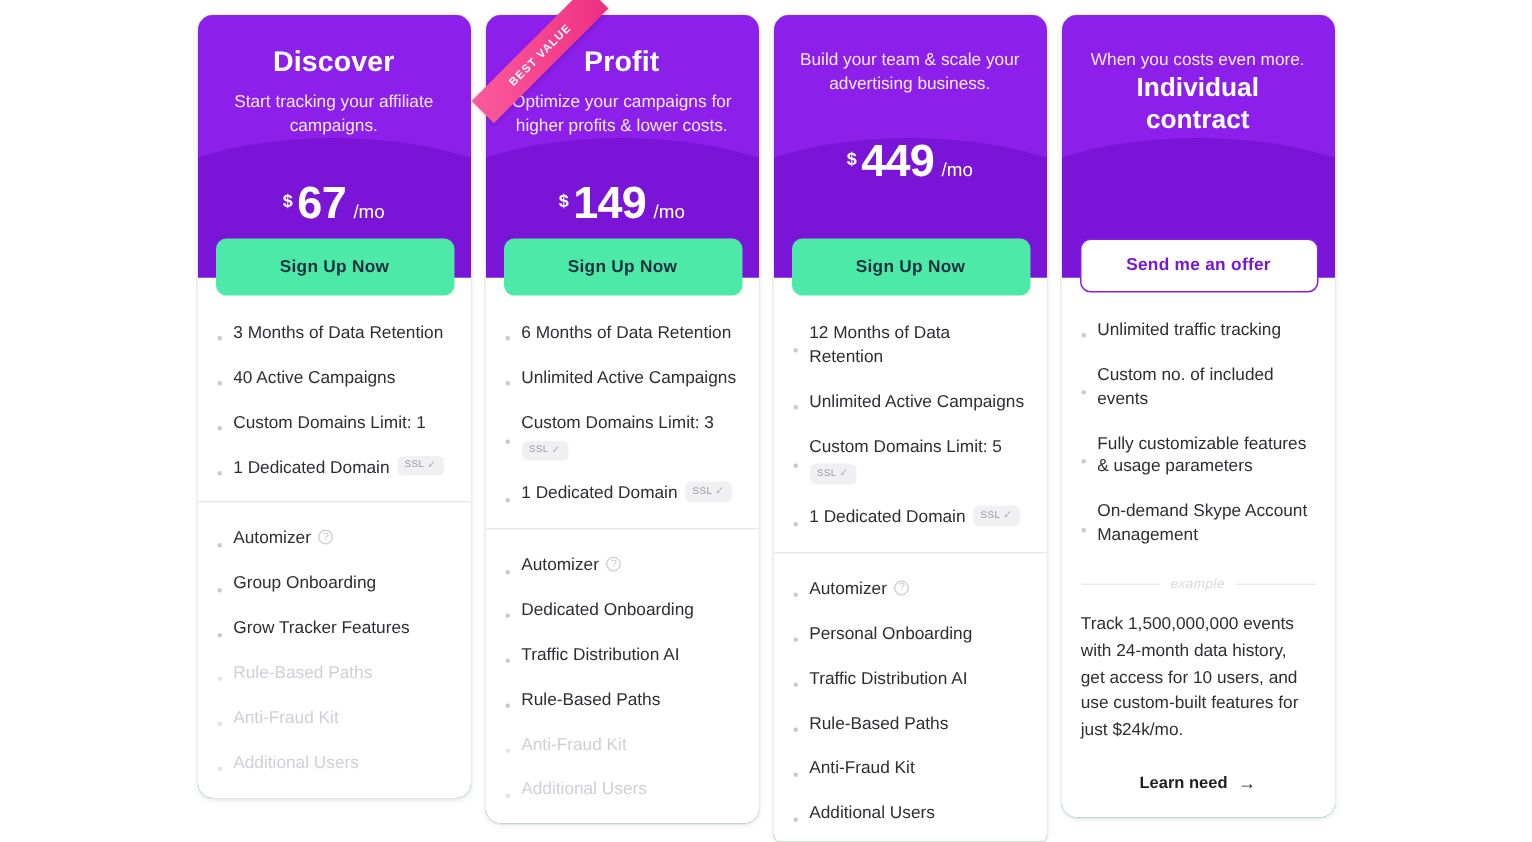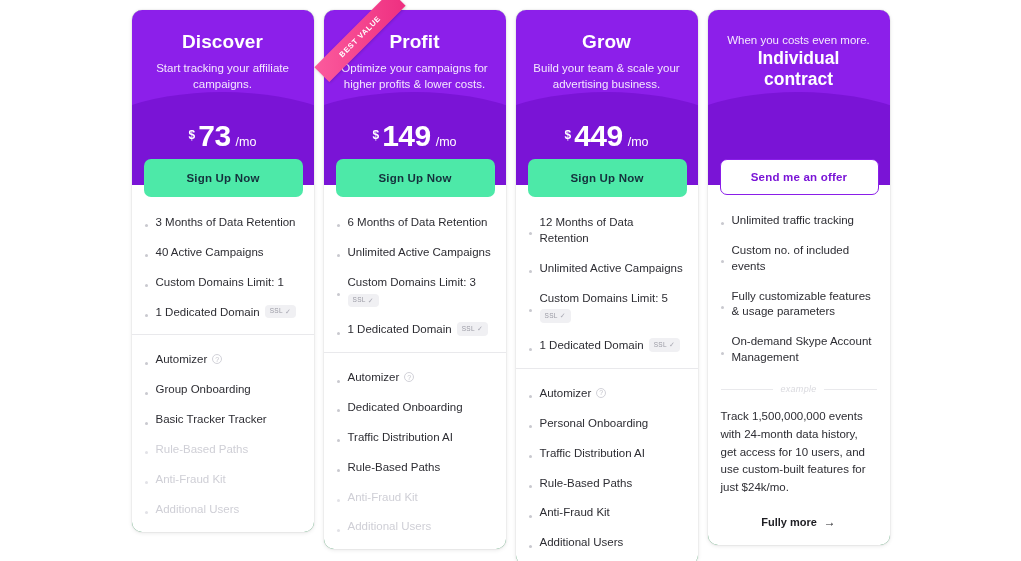--- a/index.html
+++ b/index.html
@@ -249,21 +249,21 @@
 
 <div class="pricing-wrap">
     <div class="card">
       <div class="card-inner">
         <div class="head">
           <div class="arc"></div>
           <div class="plan-name">Discover</div>
           <div class="plan-desc">Start tracking your affiliate campaigns.</div>
           <div class="price-row">
             <span class="cur">$</span>
-            <span class="amount">73</span>
+            <span class="amount">67</span>
             <span class="per">/mo</span>
           </div>
         </div>
         <div class="cta-zone">
           <button class="cta">Sign Up Now</button>
         </div>
         <div class="feat-group">
           <div class="feat">
             <span class="dot"></span>
             <span class="txt">3 Months of Data Retention</span>
@@ -288,21 +288,21 @@
           <div class="feat">
             <span class="dot"></span>
             <span class="txt">Automizer<span class="info-ic">?</span></span>
           </div>
           <div class="feat">
             <span class="dot"></span>
             <span class="txt">Group Onboarding</span>
           </div>
           <div class="feat">
             <span class="dot"></span>
-            <span class="txt">Basic Tracker Tracker</span>
+            <span class="txt">Grow Tracker Features</span>
           </div>
           <div class="feat off">
             <span class="dot"></span>
             <span class="txt">Rule-Based Paths</span>
           </div>
           <div class="feat off">
             <span class="dot"></span>
             <span class="txt">Anti-Fraud Kit</span>
           </div>
           <div class="feat off">
@@ -377,21 +377,20 @@
             <span class="dot"></span>
             <span class="txt">Additional Users</span>
           </div>
         </div>
       </div>
     </div>
     <div class="card">
       <div class="card-inner">
         <div class="head">
           <div class="arc"></div>
-          <div class="plan-name">Grow</div>
           <div class="plan-desc">Build your team &amp; scale your advertising business.</div>
           <div class="price-row">
             <span class="cur">$</span>
             <span class="amount">449</span>
             <span class="per">/mo</span>
           </div>
         </div>
         <div class="cta-zone">
           <button class="cta">Sign Up Now</button>
         </div>
@@ -475,18 +474,18 @@
             <span class="txt">On-demand Skype Account Management</span>
           </div>
         </div>
         <div class="example-div">
           <span class="ln"></span>
           <span class="lbl">example</span>
           <span class="ln"></span>
         </div>
         <div class="example-body">Track 1,500,000,000 events with 24-month data history, get access for 10 users, and use custom-built features for just $24k/mo.</div>
         <div class="learn">
-          <span>Fully more</span>
+          <span>Learn need</span>
           <span class="arrow">→</span>
         </div>
       </div>
     </div>
   </div>
 
 </body></html>

